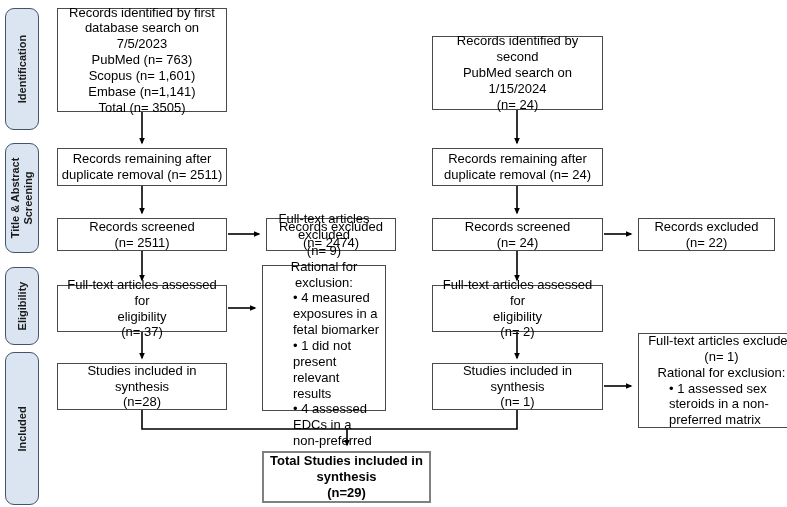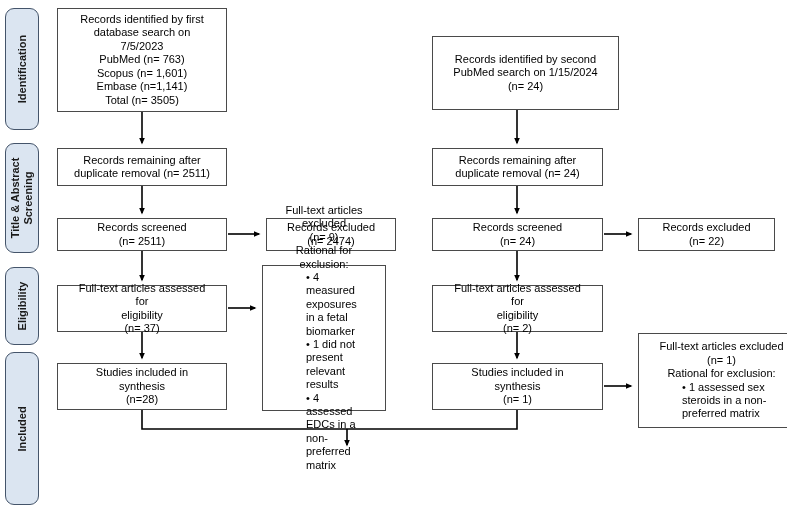--- a/index.html
+++ b/index.html
@@ -12,24 +12,24 @@
   .box{
     position:absolute;
     box-sizing:border-box;
     background:#ffffff;
     border:1px solid #4a4a4a;
     display:flex;
     flex-direction:column;
     align-items:center;
     justify-content:center;
     text-align:center;
-    font-size:11px;
+    font-size:13px;
     line-height:1.22;
     color:#000000;
-    padding:2px 16px;
+    padding:2px 3px;
   }
   .box .txt{white-space:pre-line;}
   .box .bullets{white-space:pre-line;text-align:left;align-self:stretch;padding:0 2px;margin-left:25px;}
   .box.total{border:2px solid #808080;font-weight:bold;}
 
   
   .stage{
     position:absolute;
     box-sizing:border-box;
     left:5px;width:34px;
@@ -48,21 +48,21 @@
   
   .b-id1{left:57px;top:8px;width:170px;height:104px;}
   .b-rem1{left:57px;top:148px;width:170px;height:38px;}
   .b-scr1{left:57px;top:218px;width:170px;height:33px;}
   .b-fta1{left:57px;top:285px;width:170px;height:47px;}
   .b-inc1{left:57px;top:363px;width:170px;height:47px;}
   
   .b-rex1{left:266px;top:218px;width:130px;height:33px;}
   .b-ftx1{left:262px;top:265px;width:124px;height:146px;}
   
-  .b-id2{left:432px;top:36px;width:187px;height:74px;}
+  .b-id2{left:432px;top:36px;width:171px;height:74px;}
   .b-rem2{left:432px;top:148px;width:171px;height:38px;}
   .b-scr2{left:432px;top:218px;width:171px;height:33px;}
   .b-fta2{left:432px;top:285px;width:171px;height:47px;}
   .b-inc2{left:432px;top:363px;width:171px;height:47px;}
   
   .b-rex2{left:638px;top:218px;width:137px;height:33px;}
   .b-ftx2{left:638px;top:333px;width:167px;height:95px;}
   
   .b-total{left:262px;top:451px;width:169px;height:52px;}
 
@@ -184,14 +184,19 @@
     <span class="txt">Full-text articles excluded
 (n= 1)
 Rational for exclusion:</span>
     <span class="bullets">• 1 assessed sex steroids in a non-preferred matrix</span>
   </div>
   <div class="box b-inc2">
     <span class="txt">Studies included in synthesis
 (n= 1)</span>
   </div>
 
+  <div class="box total b-total">
+    <span class="txt">Total Studies included in
+synthesis
+(n=29)</span>
+  </div>
 
 </div>
 
 </body></html>

